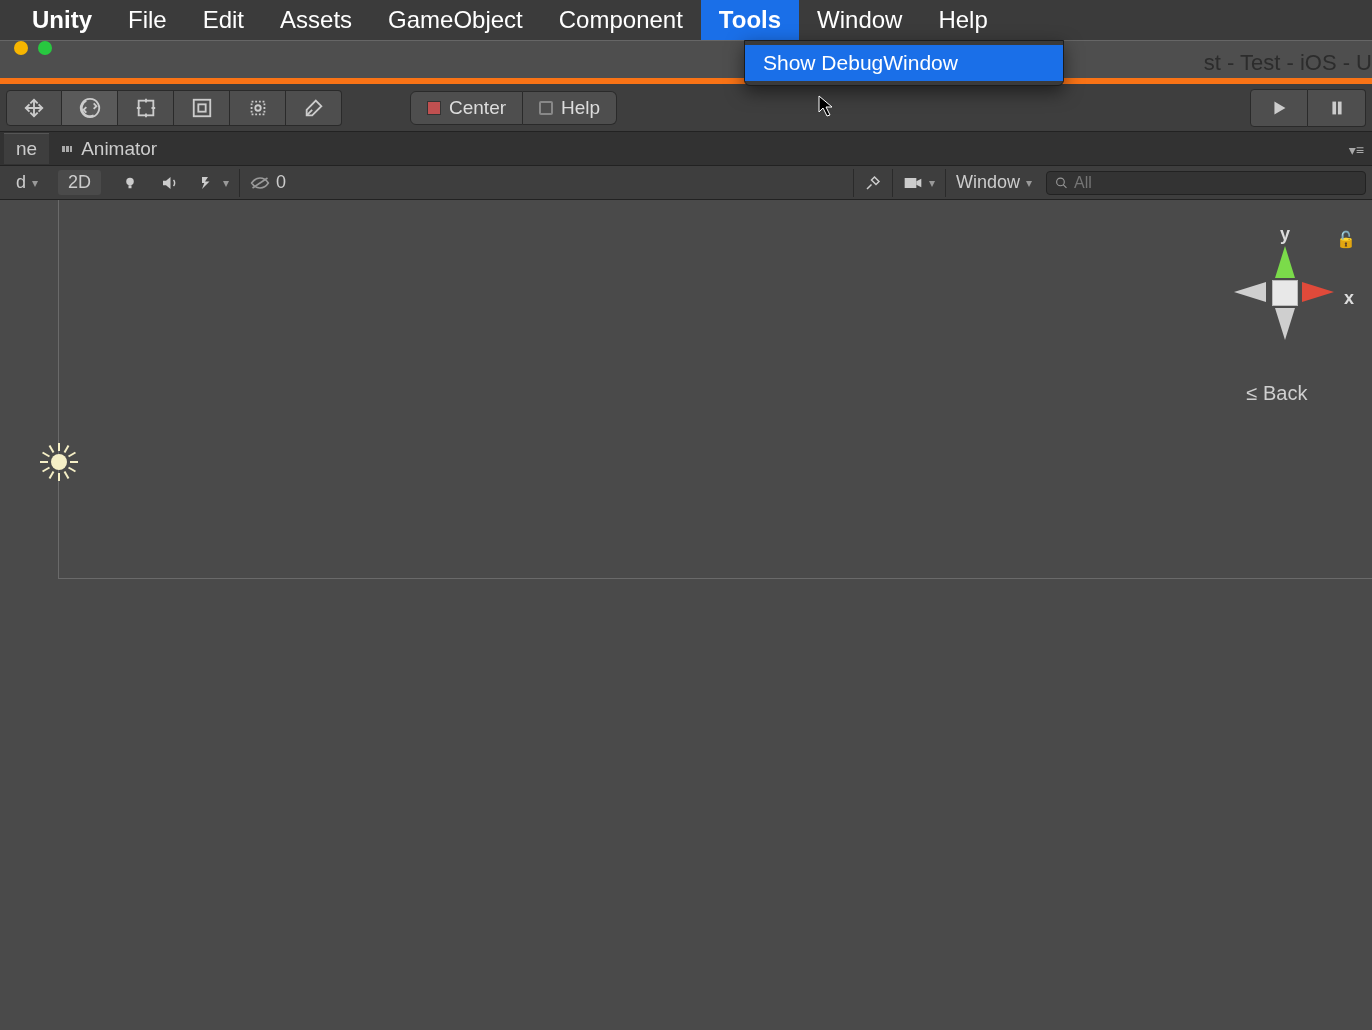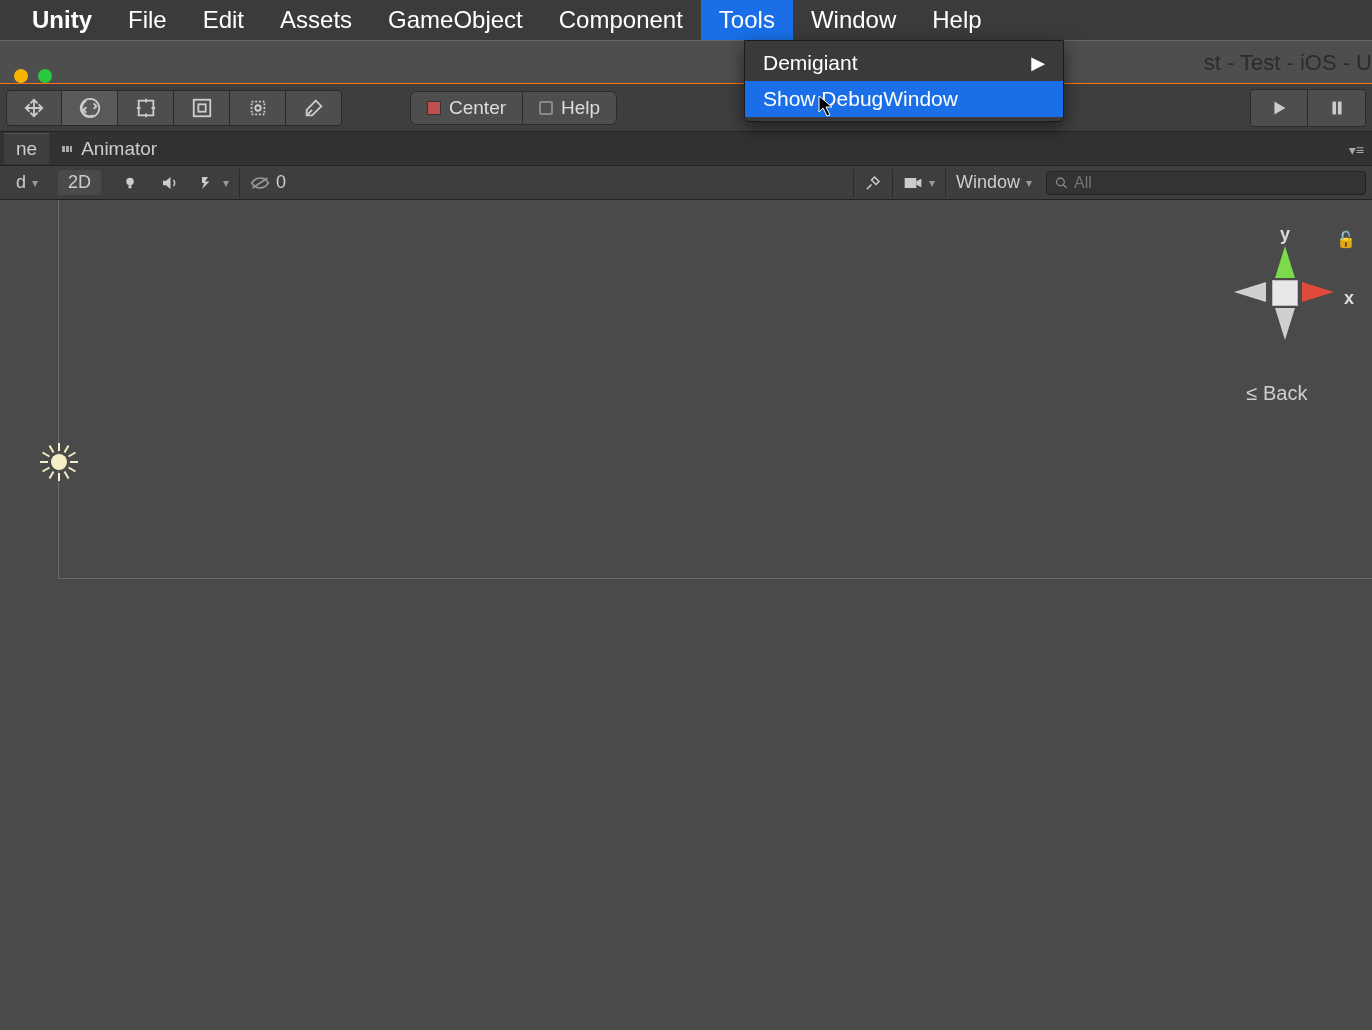--- a/index.html
+++ b/index.html
@@ -2,31 +2,31 @@
 <html><head>
 <meta charset="utf-8">
 <style>
   * { margin: 0; padding: 0; box-sizing: border-box; font-family: -apple-system, BlinkMacSystemFont, "Segoe UI", Arial, sans-serif; user-select: none; }
   html, body { width: 1372px; height: 1030px; overflow: hidden; background: #4a4a4a; }
   
   
   .menubar { height: 40px; background: #3b3b3b; display: flex; align-items: center; padding: 0 14px; color: #fff; font-size: 24px; }
   .menubar .item { padding: 6px 18px; cursor: pointer; }
   .menubar .brand { font-weight: 700; }
-  .menubar .item.active { background: #1a6fe8; }
+  .menubar .item.active { background: #1a6fe8; font-weight: bold; }
   
   
   .dropdown { position: absolute; left: 744px; top: 40px; width: 320px; background: #3a3a3a; border: 1px solid #1c1c1c; border-radius: 0 0 6px 6px; box-shadow: 0 6px 18px rgba(0,0,0,.5); z-index: 50; padding: 4px 0; font-size: 21px; color: #fff; }
   .dropdown .row { display: flex; align-items: center; padding: 6px 18px; cursor: pointer; }
   .dropdown .row.submenu { justify-content: space-between; }
   .dropdown .row.hl { background: #1a6fe8; }
   .dropdown .arrow { font-size: 18px; color: #fff; }
   
   
-  .titlebar { height: 44px; background: #4e4e4e; display: flex; align-items: flex-end; padding: 0 14px; color: #ddd; font-size: 21px; border-top: 1px solid #666; border-bottom: 1px solid #f97316; position: relative; }
+  .titlebar { height: 44px; background: #4e4e4e; display: flex; align-items: flex-start; padding: 0 14px; color: #ddd; font-size: 21px; border-top: 1px solid #666; border-bottom: 6px solid #f97316; position: relative; }
   .traffic { display: flex; gap: 10px; }
   .dot { width: 14px; height: 14px; border-radius: 50%; }
   .dot.y { background: #f7b500; }
   .dot.g { background: #28c840; }
   .wintitle { position: absolute; right: 0; top: 0; height: 44px; display: flex; align-items: center; padding-right: 0; color: #2c2c2c; font-size: 22px; white-space: nowrap; }
   
   
   .toolbar { height: 48px; background: #3e3e3e; border-bottom: 1px solid #222; display: flex; align-items: center; padding: 0 6px; gap: 8px; }
   .tb-group { display: flex; }
   .tb-btn { width: 56px; height: 36px; background: #4e4e4e; border: 1px solid #2a2a2a; display: flex; align-items: center; justify-content: center; color: #ccc; }
@@ -100,24 +100,20 @@
   <div class="item">Edit</div>
   <div class="item">Assets</div>
   <div class="item">GameObject</div>
   <div class="item">Component</div>
   <div class="item active">Tools</div>
   <div class="item">Window</div>
   <div class="item">Help</div>
 </div>
 
 <div class="dropdown">
-  <div class="row submenu">
-    <span>Demigiant</span>
-    <span class="arrow">▶</span>
-  </div>
   <div class="row hl">
     <span>Show DebugWindow</span>
   </div>
 </div>
 
 <div class="cursor">
   <svg viewBox="0 0 20 24">
       <path d="M1 1 L1 17 L5 13 L9 21 L12 20 L8 12 L14 12 Z" fill="#000" stroke="#fff" stroke-width="1"></path>
     </svg>
 </div>

